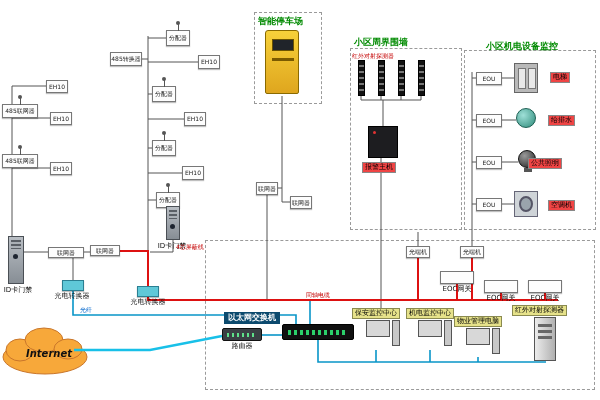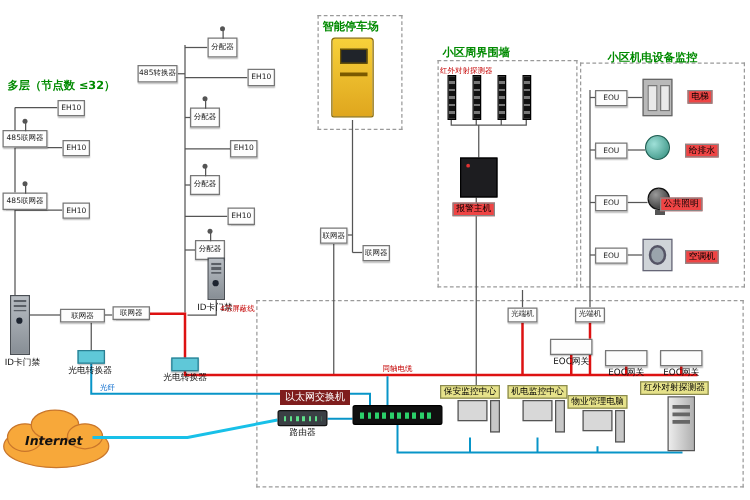--- a/index.html
+++ b/index.html
@@ -10,21 +10,21 @@
   .dash{position:absolute;border:1px dashed #9a9a9a;z-index:0}
   .sec{position:absolute;z-index:3;color:#008a00;font-weight:bold;font-size:9px;white-space:nowrap}
   .node{position:absolute;z-index:2;background:#fdfdfd;border:1px solid #777;font-size:6px;line-height:1;
         display:flex;align-items:center;justify-content:center;color:#222;box-shadow:0 1px 1px rgba(0,0,0,.25);text-align:center}
   .node.teal{background:#5fc8d8;border-color:#2b7f92}
   .ant{position:absolute;left:50%;top:-7px;width:1px;height:7px;background:#555}
   .ant::after{content:"";position:absolute;left:-2px;top:-3px;width:4px;height:4px;border-radius:50%;background:#555}
   .lbl{position:absolute;z-index:3;font-size:7px;color:#111;white-space:nowrap;text-align:center;line-height:1.1}
   .tagw{position:absolute;z-index:3;font-size:7px;background:#ef4444;border:1px solid #888;padding:0 2px;white-space:nowrap;line-height:1.3}
   .tagy{position:absolute;z-index:3;font-size:7px;background:#e6e28a;border:1px solid #8a8a50;padding:0 2px;white-space:nowrap;line-height:1.3}
-  .tagb{position:absolute;z-index:3;font-size:8px;font-weight:normal;background:#7f1d1d;color:#fff;padding:1px 4px;white-space:nowrap;line-height:1.2}
+  .tagb{position:absolute;z-index:3;font-size:8px;font-weight:bold;background:#0c4a6e;color:#fff;padding:1px 4px;white-space:nowrap;line-height:1.2}
   .ann{position:absolute;z-index:3;font-size:6px;color:#c40000;white-space:nowrap}
   .annb{position:absolute;z-index:3;font-size:6px;color:#0066cc;white-space:nowrap}
   .post{position:absolute;z-index:2;width:7px;height:36px;background:repeating-linear-gradient(#111 0 4px,#777 4px 6px);border:1px solid #000}
   .door{position:absolute;z-index:2;background:linear-gradient(#b9bec4,#878e95);border:1px solid #4a4f55}
   .door .spk{position:absolute;left:2px;top:3px;right:2px;height:9px;background:repeating-linear-gradient(#5a5f66 0 2px,#aab0b6 2px 4px)}
   .door .cam{position:absolute;left:50%;top:17px;width:5px;height:5px;margin-left:-3px;border-radius:50%;background:#1d2430}
   .kiosk{position:absolute;z-index:2;width:34px;height:64px;background:linear-gradient(#f7d13a,#dfa61e);border:1px solid #8a6a00;border-radius:3px 3px 2px 2px}
   .kiosk .scr{position:absolute;left:6px;top:8px;width:22px;height:12px;background:#20242a;border:1px solid #6a5200}
   .kiosk .slot{position:absolute;left:6px;top:27px;width:22px;height:3px;background:#7a5a00}
   .alarm{position:absolute;z-index:2;background:#1d1d20;border:1px solid #000}
@@ -38,21 +38,21 @@
   .acbox .fan{position:absolute;inset:4px;border-radius:50%;border:2px solid #556;background:#9aa4ac}
   .switch{position:absolute;z-index:2;background:#101010;border:1px solid #000;border-radius:2px}
   .switch .ports{position:absolute;left:5px;top:5px;right:5px;height:5px;background:repeating-linear-gradient(90deg,#2bd06a 0 3px,#101010 3px 6px)}
   .router{position:absolute;z-index:2;background:#3a3f44;border:1px solid #111;border-radius:2px}
   .router .lights{position:absolute;left:4px;top:4px;right:4px;height:4px;background:repeating-linear-gradient(90deg,#5fe08a 0 2px,#3a3f44 2px 5px)}
   .mon{position:absolute;z-index:2;width:24px;height:17px;background:#d8d8d8;border:1px solid #555;padding:2px}
   .mon .scr{width:100%;height:100%;background:#2f6fd0}
   .tower{position:absolute;z-index:2;width:8px;height:26px;background:#c8c8c8;border:1px solid #555}
   .srv{position:absolute;z-index:2;background:linear-gradient(90deg,#ececec,#b0b0b0);border:1px solid #555}
   .srv i{position:absolute;left:3px;right:3px;height:3px;background:#666}
-  .netlbl{position:absolute;z-index:3;font-size:10px;font-weight:bold;font-style:italic;color:#111;text-align:left}
+  .netlbl{position:absolute;z-index:3;font-size:10px;font-weight:bold;font-style:italic;color:#111;text-align:right}
 </style>
 </head>
 <body>
 
 <div class="stage">
 
   <div class="dash" style="left:254px;top:12px;width:68px;height:92px"></div>
   <div class="dash" style="left:350px;top:48px;width:112px;height:182px"></div>
   <div class="dash" style="left:464px;top:50px;width:132px;height:180px"></div>
   <div class="dash" style="left:205px;top:240px;width:390px;height:150px"></div>
@@ -117,21 +117,20 @@
       <polyline points="376,362 376,350"></polyline>
       <polyline points="430,362 430,350"></polyline>
       <polyline points="478,362 478,357"></polyline>
       <polyline points="262,335 282,335"></polyline>
     </g>
     <g stroke="#18c0e8" stroke-width="2.4" fill="none">
       <polyline points="74,350 150,350 222,336"></polyline>
     </g>
   </svg>
 
-  <div class="sec" style="left:6px;top:62px">多层（节点数 ≤32）</div>
   <div class="sec" style="left:258px;top:15px">智能停车场</div>
   <div class="sec" style="left:354px;top:36px">小区周界围墙</div>
   <div class="sec" style="left:486px;top:40px">小区机电设备监控</div>
 
   <div class="node" style="left:166px;top:30px;width:24px;height:16px">
       <i class="ant"></i>
       <span>分配器</span>
     </div>
   <div class="node" style="left:198px;top:55px;width:22px;height:14px">
       <span>EH10</span>

